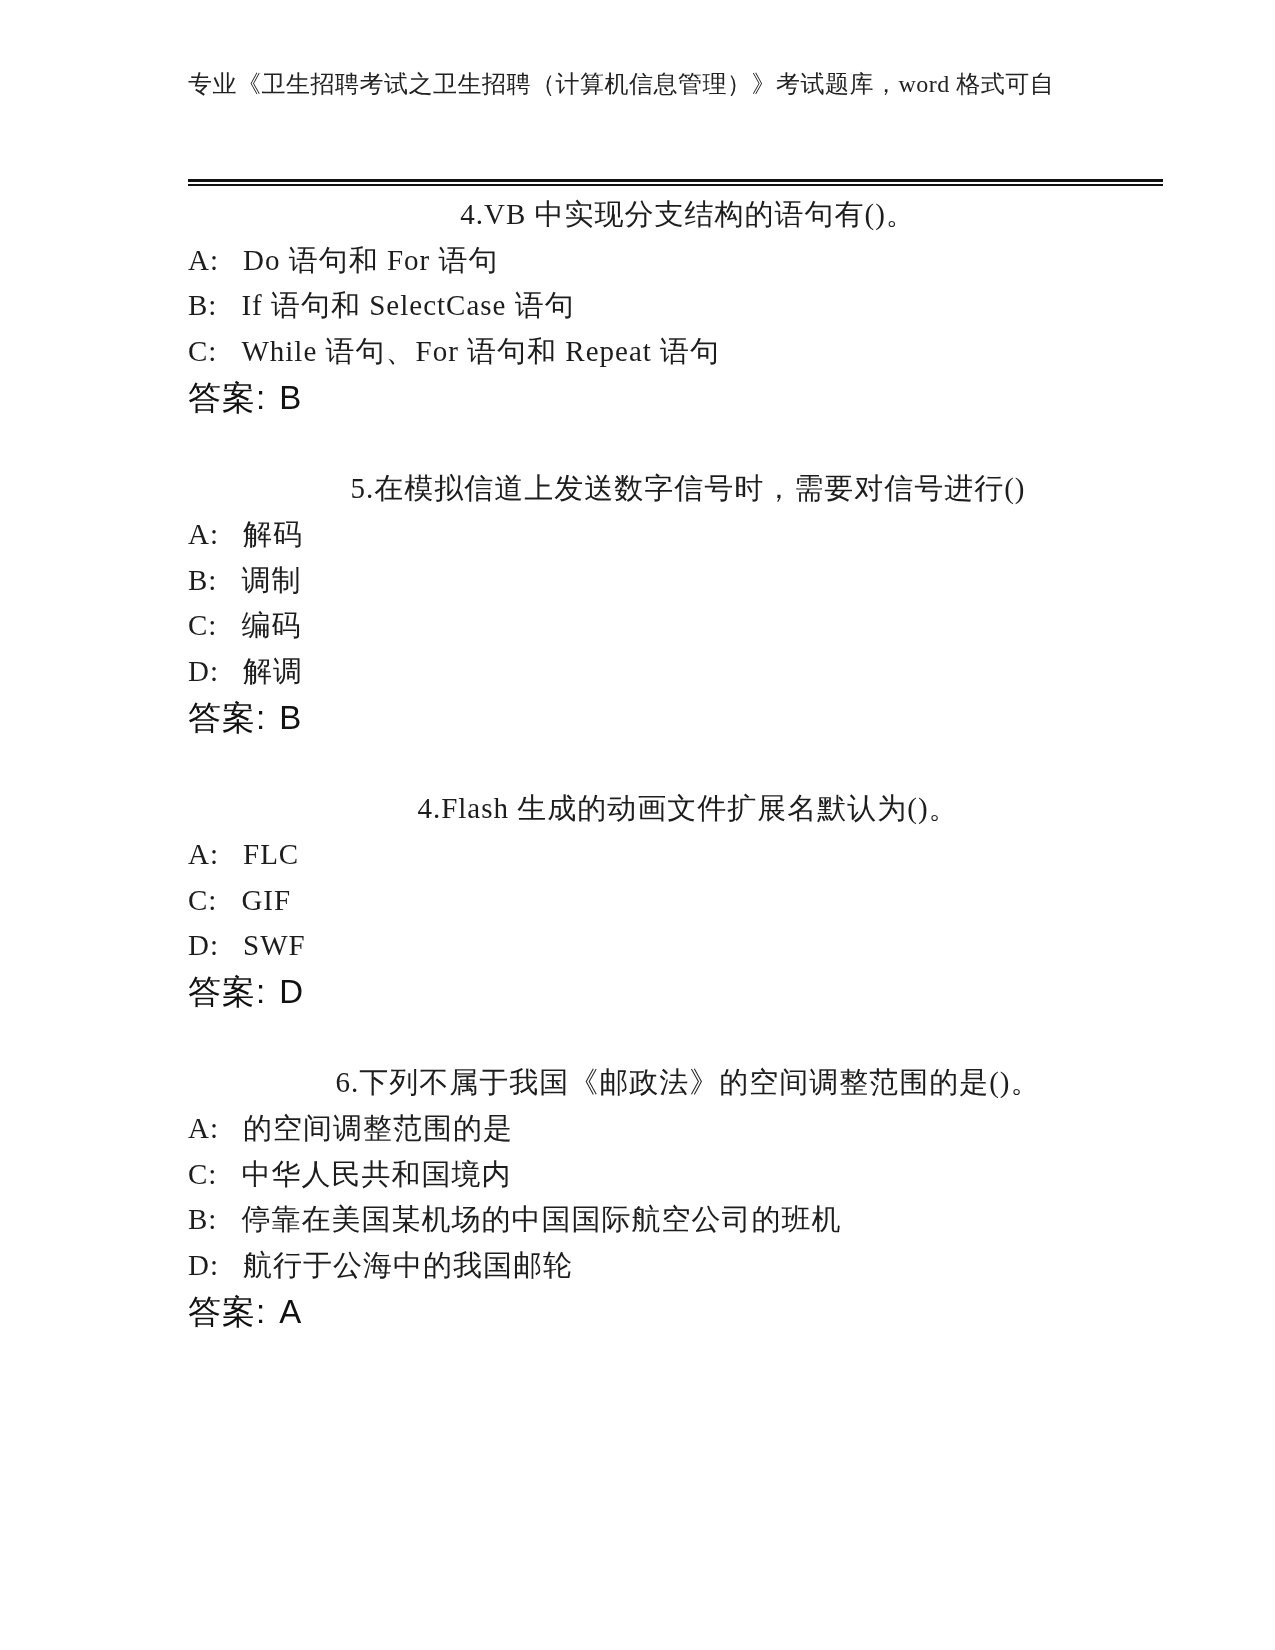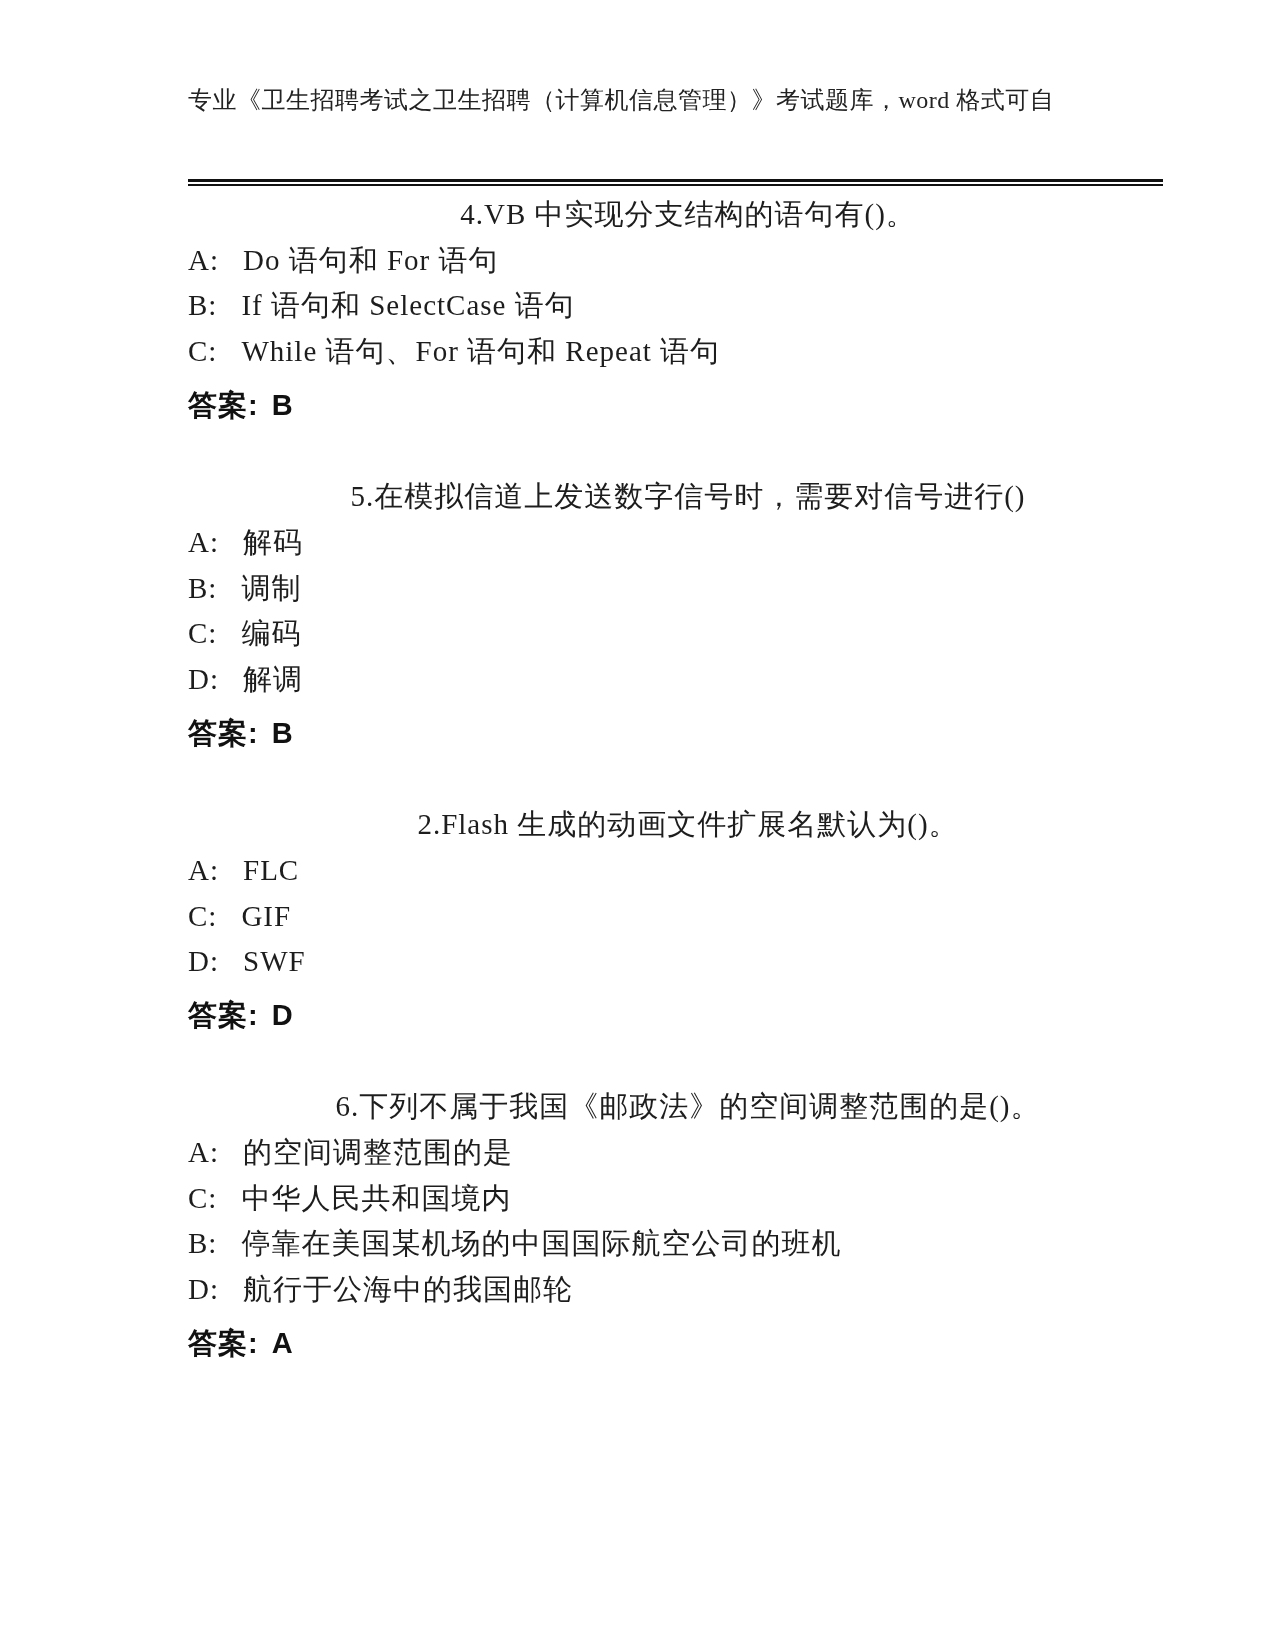--- a/index.html
+++ b/index.html
@@ -12,21 +12,21 @@
     width: 1275px;
     height: 1650px;
     background: #ffffff;
     color: #1d1d1d;
     font-family: "Liberation Serif", "DejaVu Serif", serif;
     overflow: hidden;
   }
   .header {
     position: absolute;
     left: 188px;
-    top: 80px;
+    top: 64px;
     width: 990px;
     font-size: 24px;
     line-height: 40px;
     letter-spacing: 0.5px;
     color: #222222;
   }
   .rule {
     position: absolute;
     left: 188px;
     top: 179px;
@@ -53,25 +53,24 @@
   }
   .opt {
     white-space: nowrap;
   }
   .opt-label {
     display: inline-block;
     margin-right: 24px;
   }
   .answer {
     font-family: "Liberation Sans", "DejaVu Sans", sans-serif;
-    font-weight: 700;
-    font-size: 29px;
+    font-weight: 400;
+    font-size: 33px;
     letter-spacing: 1px;
     color: #111111;
-    margin-top: 8px;
   }
   .answer-label {
     display: inline-block;
     margin-right: 13px;
   }
 </style>
 </head>
 <body>
 
 <div class="page">
@@ -113,21 +112,21 @@
       </div>
       <div class="opt">
         <span class="opt-label">D:</span><span class="opt-text">解调</span>
       </div>
       <div class="answer">
         <span class="answer-label">答案:</span><span class="answer-value">B</span>
       </div>
     </section>
 
     <section class="question">
-      <div class="q-title">2.Flash 生成的动画文件扩展名默认为()。</div>
+      <div class="q-title">4.Flash 生成的动画文件扩展名默认为()。</div>
       <div class="opt">
         <span class="opt-label">A:</span><span class="opt-text">FLC</span>
       </div>
       <div class="opt">
         <span class="opt-label">C:</span><span class="opt-text">GIF</span>
       </div>
       <div class="opt">
         <span class="opt-label">D:</span><span class="opt-text">SWF</span>
       </div>
       <div class="answer">

